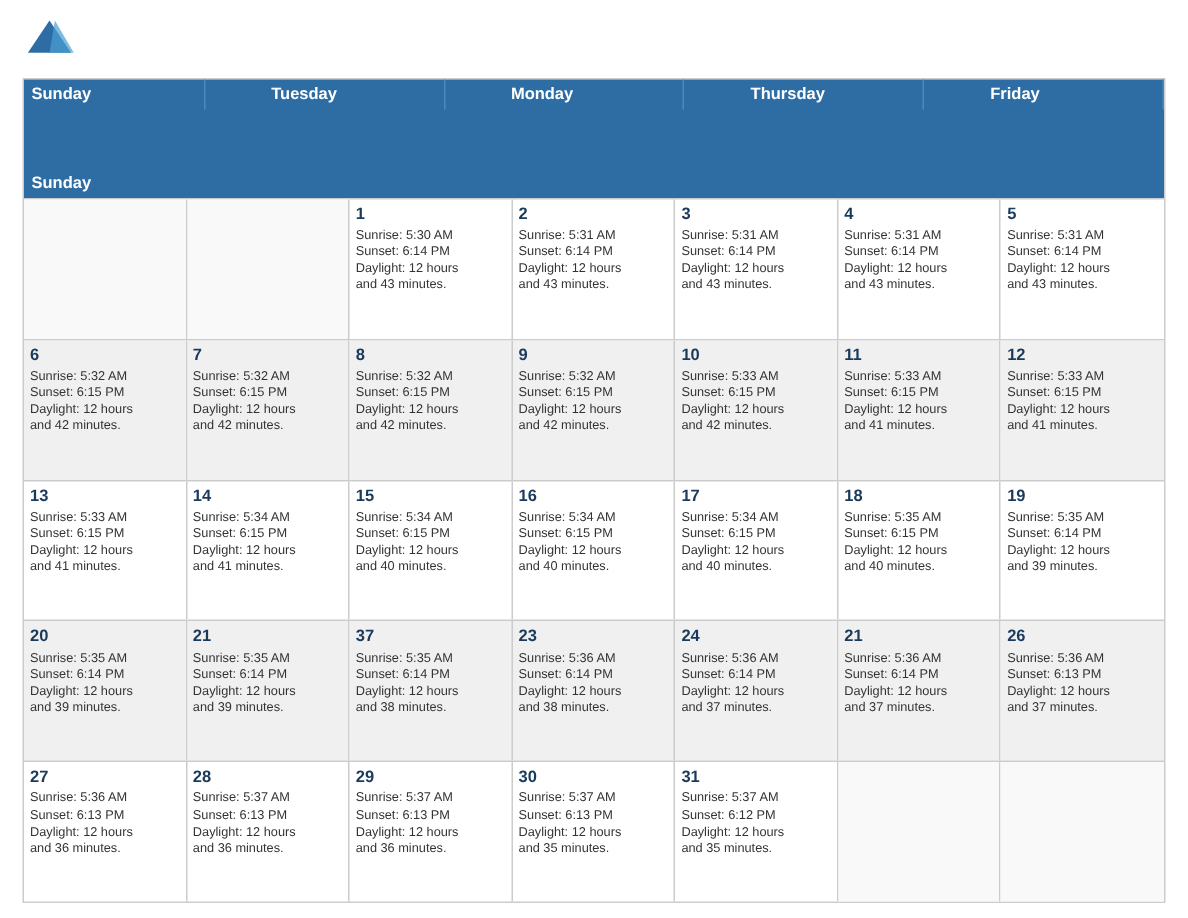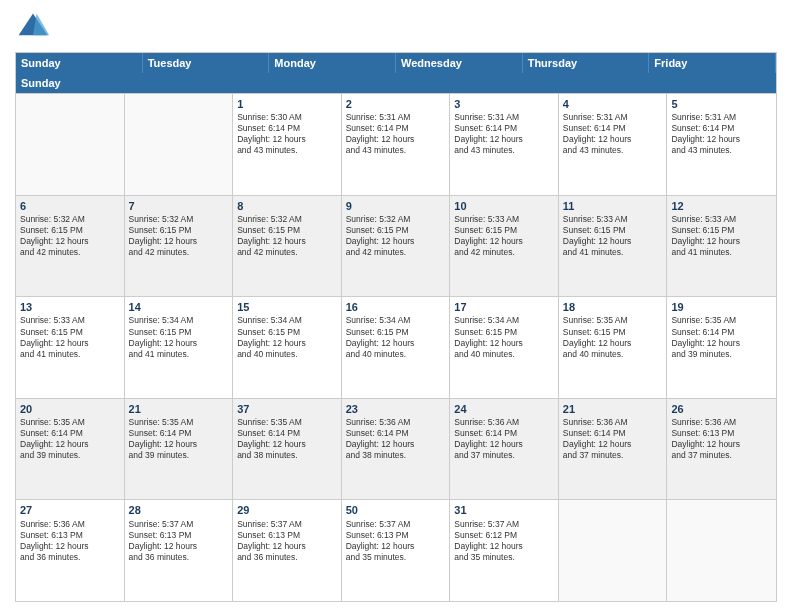--- a/index.html
+++ b/index.html
@@ -53,22 +53,23 @@
       font-weight: normal;
     }
     .calendar {
       flex: 1;
       display: flex;
       flex-direction: column;
       border: 1px solid #ccc;
     }
     .cal-header {
       display: grid;
-      grid-template-columns: repeat(6, 1fr);
+      grid-template-columns: repeat(5, 1fr);
       background: #2e6da4;
+      gap: 39px;
     }
     .cal-header-cell {
       color: #fff;
       font-size: 11px;
       font-weight: bold;
       padding: 4px 5px;
       border-right: 1px solid #4a88c0;
       text-align: left;
     }
     .cal-header-cell:last-child { border-right: none; }
@@ -127,21 +128,20 @@
       <div class="main-title"></div>
       <div class="subtitle"></div>
     </div>
   </div>
 
   <div class="calendar">
     <div class="cal-header" id="cal-header">
         <div class="cal-header-cell">Sunday</div>
         <div class="cal-header-cell">Tuesday</div>
         <div class="cal-header-cell">Monday</div>
-        <div class="cal-header-cell">Wednesday</div>
         <div class="cal-header-cell">Thursday</div>
         <div class="cal-header-cell">Friday</div>
         <div class="cal-header-cell">Sunday</div>
       </div>
     <div class="cal-body" id="cal-body">
         <div class="cal-row">
           <div class="cal-cell empty"></div>
           <div class="cal-cell empty"></div>
           <div class="cal-cell">
             <span class="day-num">1</span>
@@ -348,21 +348,21 @@
             <span class="cell-line">and 36 minutes.</span>
           </div>
           <div class="cal-cell">
             <span class="day-num">29</span>
             <span class="cell-line">Sunrise: 5:37 AM</span>
             <span class="cell-line">Sunset: 6:13 PM</span>
             <span class="cell-line">Daylight: 12 hours</span>
             <span class="cell-line">and 36 minutes.</span>
           </div>
           <div class="cal-cell">
-            <span class="day-num">50</span>
+            <span class="day-num">30</span>
             <span class="cell-line">Sunrise: 5:37 AM</span>
             <span class="cell-line">Sunset: 6:13 PM</span>
             <span class="cell-line">Daylight: 12 hours</span>
             <span class="cell-line">and 35 minutes.</span>
           </div>
           <div class="cal-cell">
             <span class="day-num">31</span>
             <span class="cell-line">Sunrise: 5:37 AM</span>
             <span class="cell-line">Sunset: 6:12 PM</span>
             <span class="cell-line">Daylight: 12 hours</span>

